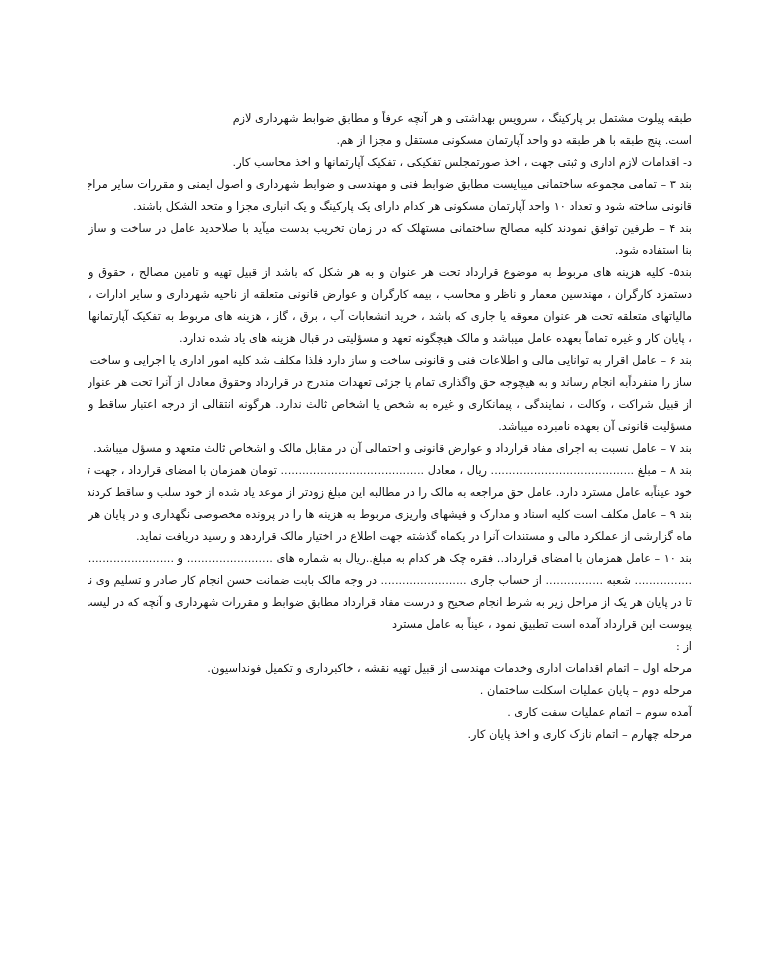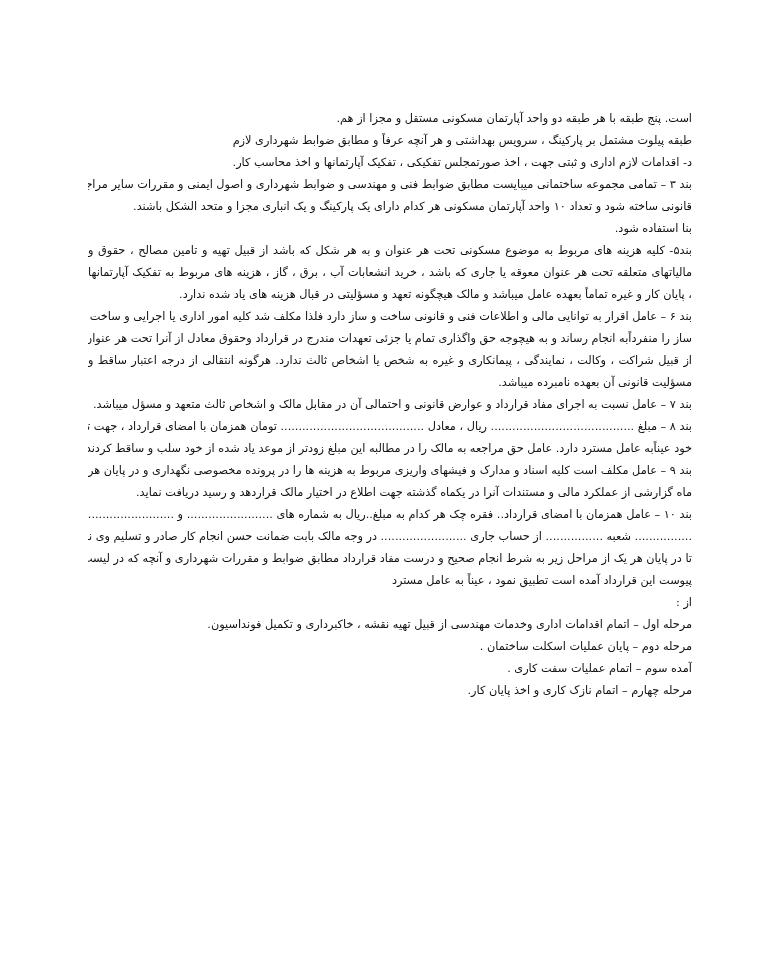--- a/index.html
+++ b/index.html
@@ -35,27 +35,29 @@
     }
     .line.r {
       text-align: right;
       text-align-last: right;
     }
   </style>
 </head>
 <body>
 
 <div class="page">
+  <div class="line r">طبقه پیلوت مشتمل بر پارکینگ ، سرویس بهداشتی و هر آنچه عرفاً و مطابق ضوابط شهرداری لازم</div>
   <div class="line r">است. پنج طبقه با هر طبقه دو واحد آپارتمان مسکونی مستقل و مجزا از هم.</div>
-  <div class="line r">طبقه پیلوت مشتمل بر پارکینگ ، سرویس بهداشتی و هر آنچه عرفاً و مطابق ضوابط شهرداری لازم</div>
   <div class="line r">د- اقدامات لازم اداری و ثبتی جهت ، اخذ صورتمجلس تفکیکی ، تفکیک آپارتمانها و اخذ محاسب کار.</div>
   <div class="line j">بند ۳ – تمامی مجموعه ساختمانی میبایست مطابق ضوابط فنی و مهندسی و ضوابط شهرداری و اصول ایمنی و مقررات سایر مراجع</div>
   <div class="line r">قانونی ساخته شود و تعداد ۱۰ واحد آپارتمان مسکونی هر کدام دارای یک پارکینگ و یک انباری مجزا و متحد الشکل باشند.</div>
+  <div class="line j">بند ۴ – طرفین توافق نمودند کلیه مصالح ساختمانی مستهلک که در زمان تخریب بدست میآید با صلاحدید عامل در ساخت و ساز</div>
   <div class="line r">بنا استفاده شود.</div>
-  <div class="line j">بند۵- کلیه هزینه های مربوط به موضوع مسکونی تحت هر عنوان و به هر شکل که باشد از قبیل تهیه و تامین مصالح ، حقوق و</div>
+  <div class="line j">بند۵- کلیه هزینه های مربوط به موضوع قرارداد تحت هر عنوان و به هر شکل که باشد از قبیل تهیه و تامین مصالح ، حقوق و</div>
+  <div class="line j">دستمزد کارگران ، مهندسین معمار و ناظر و محاسب ، بیمه کارگران و عوارض قانونی متعلقه از ناحیه شهرداری و سایر ادارات ،</div>
   <div class="line j">مالیاتهای متعلقه تحت هر عنوان معوقه یا جاری که باشد ، خرید انشعابات آب ، برق ، گاز ، هزینه های مربوط به تفکیک آپارتمانها</div>
   <div class="line r">، پایان کار و غیره تماماً بعهده عامل میباشد و مالک هیچگونه تعهد و مسؤلیتی در قبال هزینه های یاد شده ندارد.</div>
   <div class="line j">بند ۶ – عامل اقرار به توانایی مالی و اطلاعات فنی و قانونی ساخت و ساز دارد فلذا مکلف شد کلیه امور اداری یا اجرایی و ساخت و</div>
   <div class="line j">ساز را منفرداًبه انجام رساند و به هیچوجه حق واگذاری تمام یا جزئی تعهدات مندرج در قرارداد وحقوق معادل از آنرا تحت هر عنوان</div>
   <div class="line j">از قبیل شراکت ، وکالت ، نمایندگی ، پیمانکاری و غیره به شخص یا اشخاص ثالث ندارد. هرگونه انتقالی از درجه اعتبار ساقط و</div>
   <div class="line r">مسؤلیت قانونی آن بعهده نامبرده میباشد.</div>
   <div class="line r">بند ۷ – عامل نسبت به اجرای مفاد قرارداد و عوارض قانونی و احتمالی آن در مقابل مالک و اشخاص ثالث متعهد و مسؤل میباشد.</div>
   <div class="line j">بند ۸ – مبلغ ........................................ ریال ، معادل ........................................ تومان همزمان با امضای قرارداد ، جهت تامین مسکن</div>
   <div class="line r">خود عیناًبه عامل مسترد دارد. عامل حق مراجعه به مالک را در مطالبه این مبلغ زودتر از موعد یاد شده از خود سلب و ساقط کردند.</div>
   <div class="line j">بند ۹ – عامل مکلف است کلیه اسناد و مدارک و فیشهای واریزی مربوط به هزینه ها را در پرونده مخصوصی نگهداری و در پایان هر</div>

